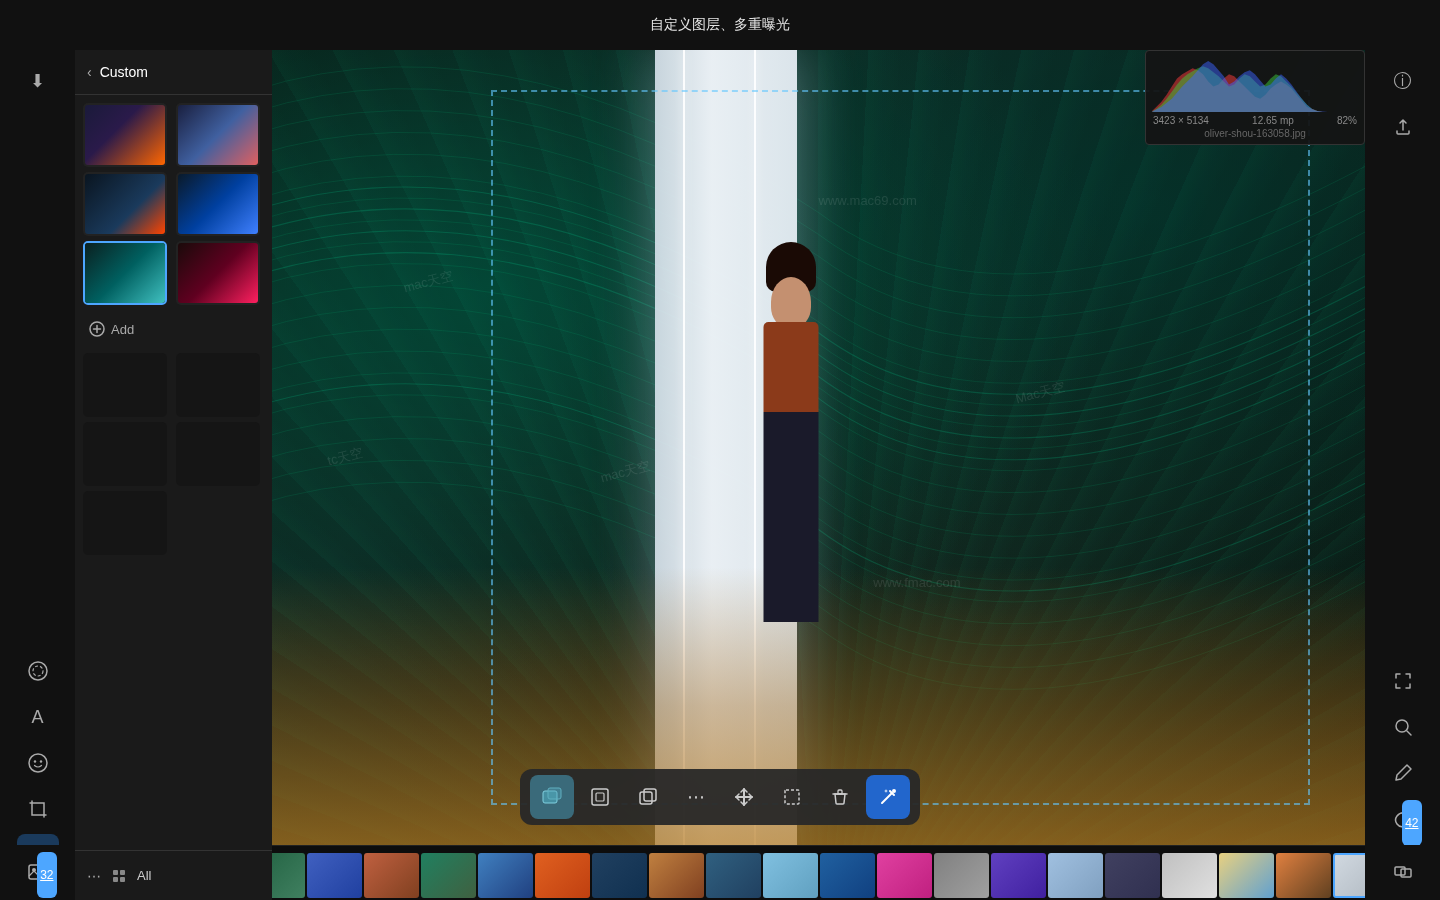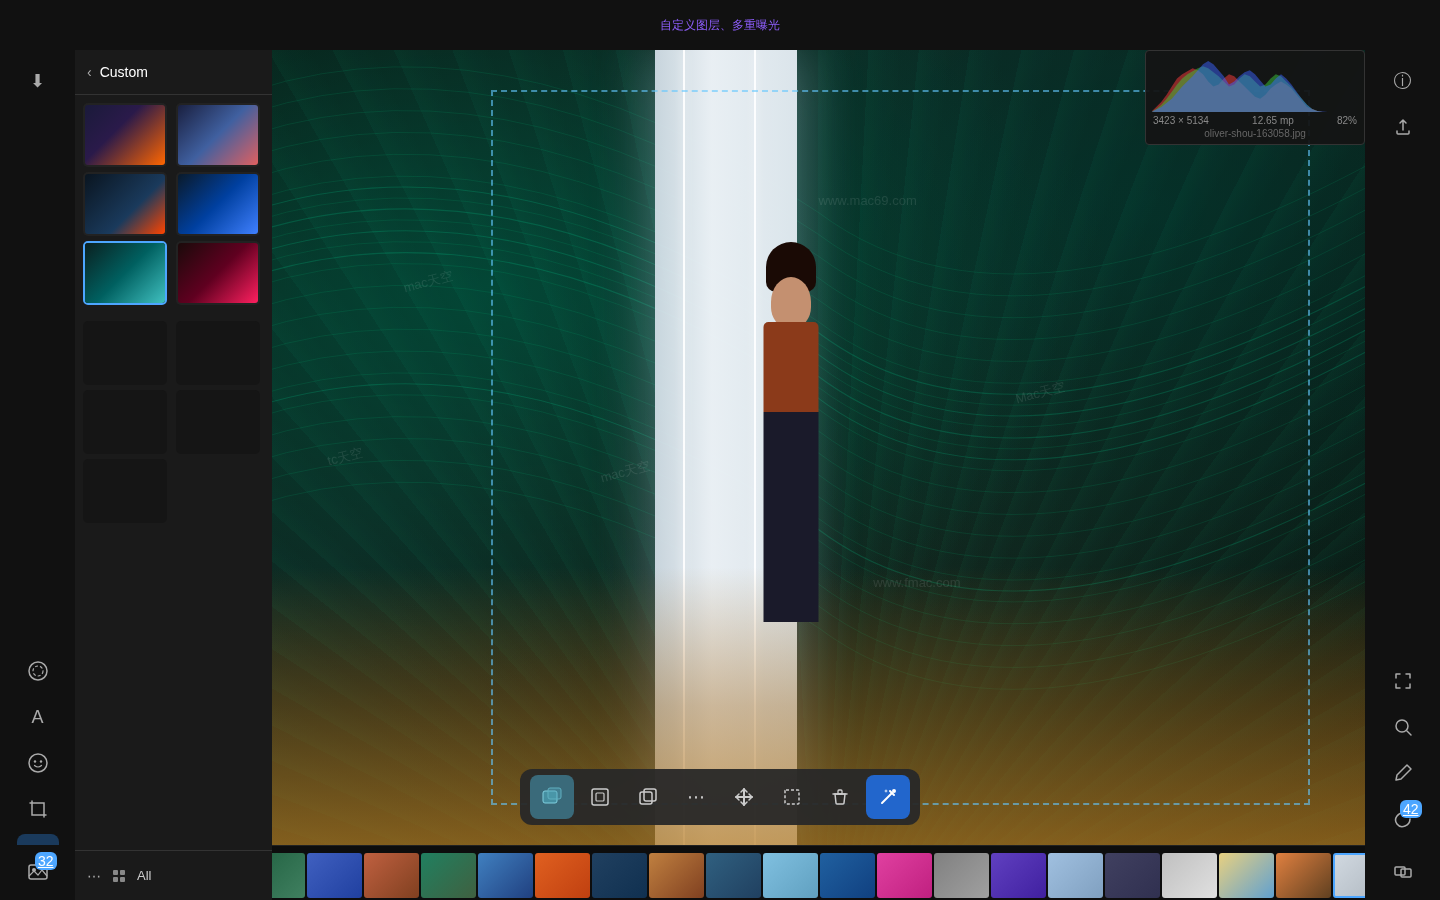--- a/index.html
+++ b/index.html
@@ -18,22 +18,22 @@
       position: absolute;
       top: 0; left: 0; right: 0;
       height: 50px;
       display: flex;
       align-items: center;
       justify-content: center;
       background: #111;
       z-index: 10;
     }
     #title-bar .title {
-      color: #8b5cf6;
-      font-size: 12px;
+      color: #e5e5e5;
+      font-size: 14px;
       font-weight: 500;
     }
 
     
     #left-toolbar {
       position: absolute;
       left: 0; top: 50px; bottom: 0;
       width: 75px;
       background: #111;
       display: flex;
@@ -421,23 +421,23 @@
     .vert-line {
       position: absolute;
       top: 0; bottom: 0;
       width: 2px;
       background: rgba(255,255,255,0.9);
       box-shadow: 0 0 10px rgba(255,255,255,0.8);
     }
     .badge-blue {
       background: #4da6ff;
       color: #fff;
-      font-size: 14px;
+      font-size: 12px;
       border-radius: 6px;
-      padding: 1px 3px;
+      padding: 16px 3px;
       position: absolute;
       top: 2px; right: 2px; text-decoration: underline;
     }
 
     .icon-btn-rel {
       position: relative;
     }
 
     
     #bottom-left {
@@ -527,20 +527,27 @@
     </div>
 
     <div class="layer-thumb selected">
       <div class="layer-thumb-inner thumb-teal"></div>
     </div>
     <div class="layer-thumb">
       <div class="layer-thumb-inner thumb-red-circuit"></div>
     </div>
   </div>
 
+  <div id="add-btn">
+    <svg width="16" height="16" viewBox="0 0 16 16" fill="none">
+      <circle cx="8" cy="8" r="7" stroke="#aaa" stroke-width="1.5"></circle>
+      <path d="M8 4.5 L8 11.5 M4.5 8 L11.5 8" stroke="#aaa" stroke-width="1.5" stroke-linecap="round"></path>
+    </svg>
+    <span>Add</span>
+  </div>
 
   <div id="empty-rows">
     <div class="empty-thumb"></div>
     <div class="empty-thumb"></div>
     <div class="empty-thumb"></div>
     <div class="empty-thumb"></div>
     <div class="empty-thumb"></div>
   </div>
 </div>
 

